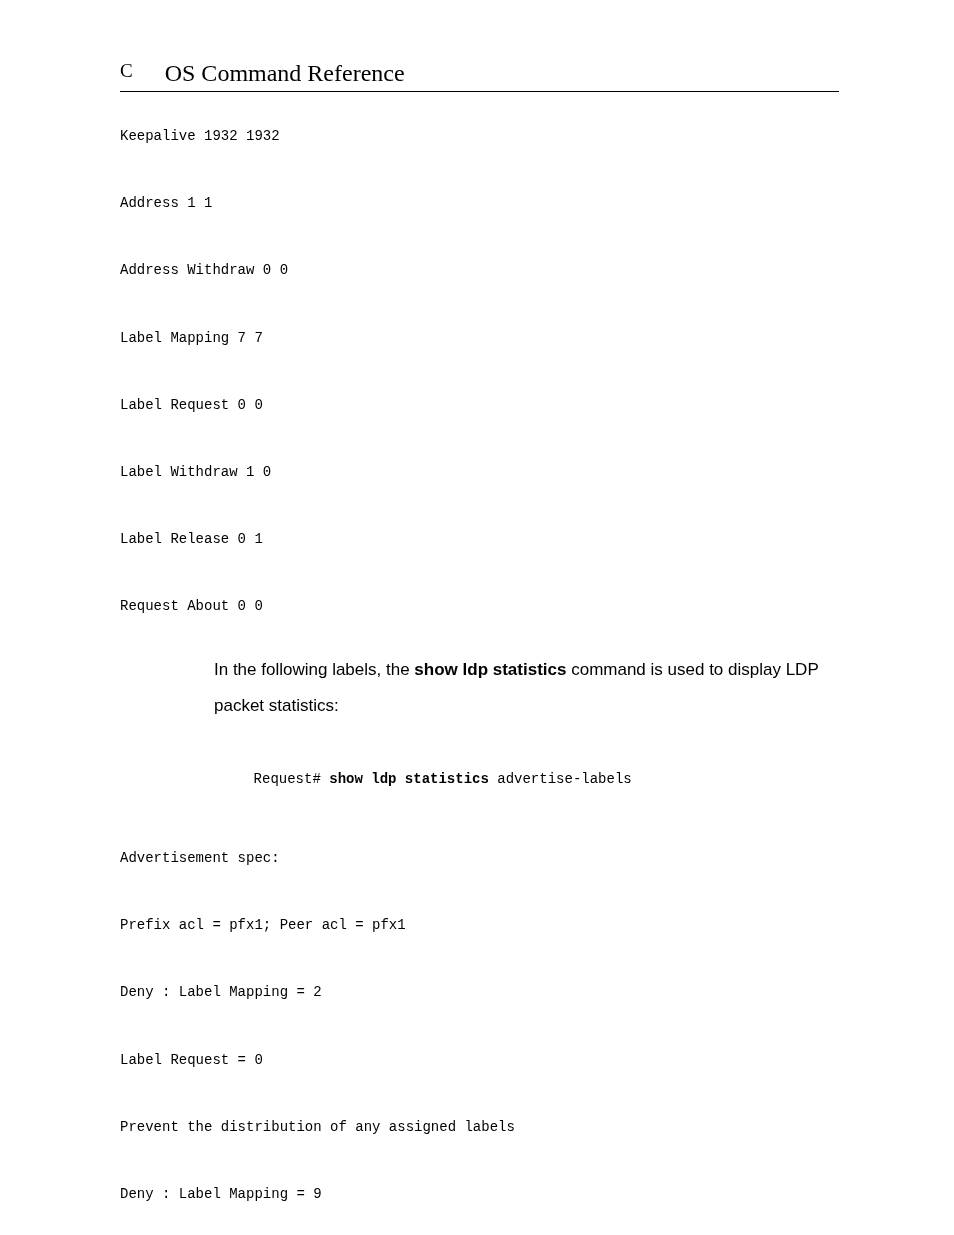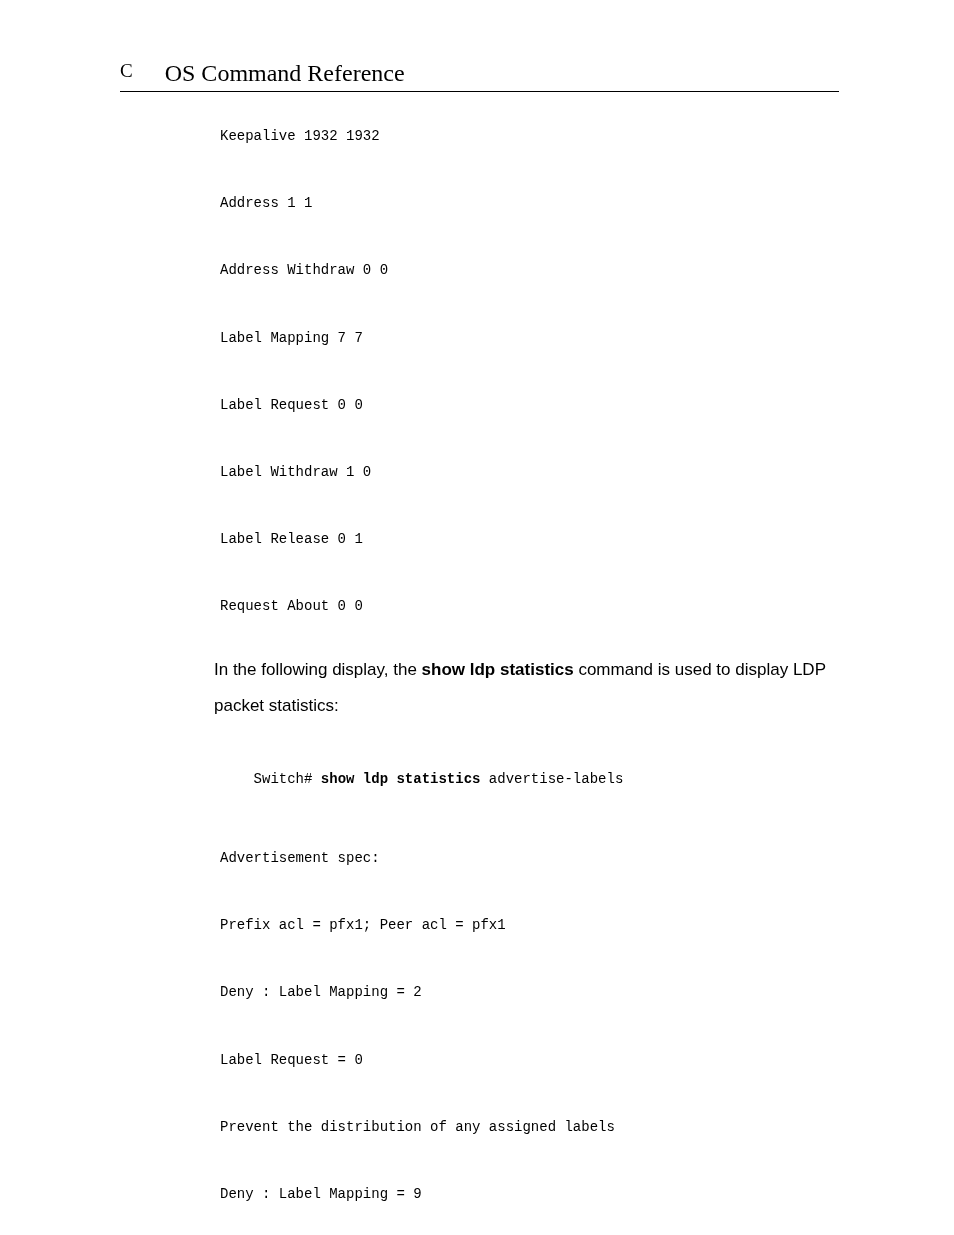--- a/index.html
+++ b/index.html
@@ -27,21 +27,20 @@
     margin-right: 32px;
   }
   .running-head .title {
     font-family: "Times New Roman", Times, serif;
     font-size: 24px;
   }
   .mono-block {
     font-family: "Courier New", Courier, monospace;
     font-size: 14px;
     white-space: pre;
-    margin-left: 100px;
     line-height: 2.4;
   }
   .body-text {
     font-size: 17px;
     margin-left: 94px;
     line-height: 2.1;
     margin-top: 28px;
     margin-bottom: 4px;
   }
   .body-text .bold { font-weight: bold; }
@@ -75,25 +74,25 @@
 
 Label Request 0 0
 
 Label Withdraw 1 0
 
 Label Release 0 1
 
 Request About 0 0</div>
 
   <div class="body-text">
-    <span>In the following display, the </span><span class="bold">show ldp statistics</span><span> command is used to display LDP packet statistics:</span>
+    <span>In the following labels, the </span><span class="bold">show ldp statistics</span><span> command is used to display LDP packet statistics:</span>
   </div>
 
   <div class="cmd-line">
-    <span>Switch# </span><span class="bold">show ldp statistics </span><span>advertise-labels</span>
+    <span>Request# </span><span class="bold">show ldp statistics </span><span>advertise-labels</span>
   </div>
 
   <div class="mono-block" style="margin-top:12px;">Advertisement spec:
 
 Prefix acl = pfx1; Peer acl = pfx1
 
 Deny : Label Mapping = 2
 
 Label Request = 0
 

